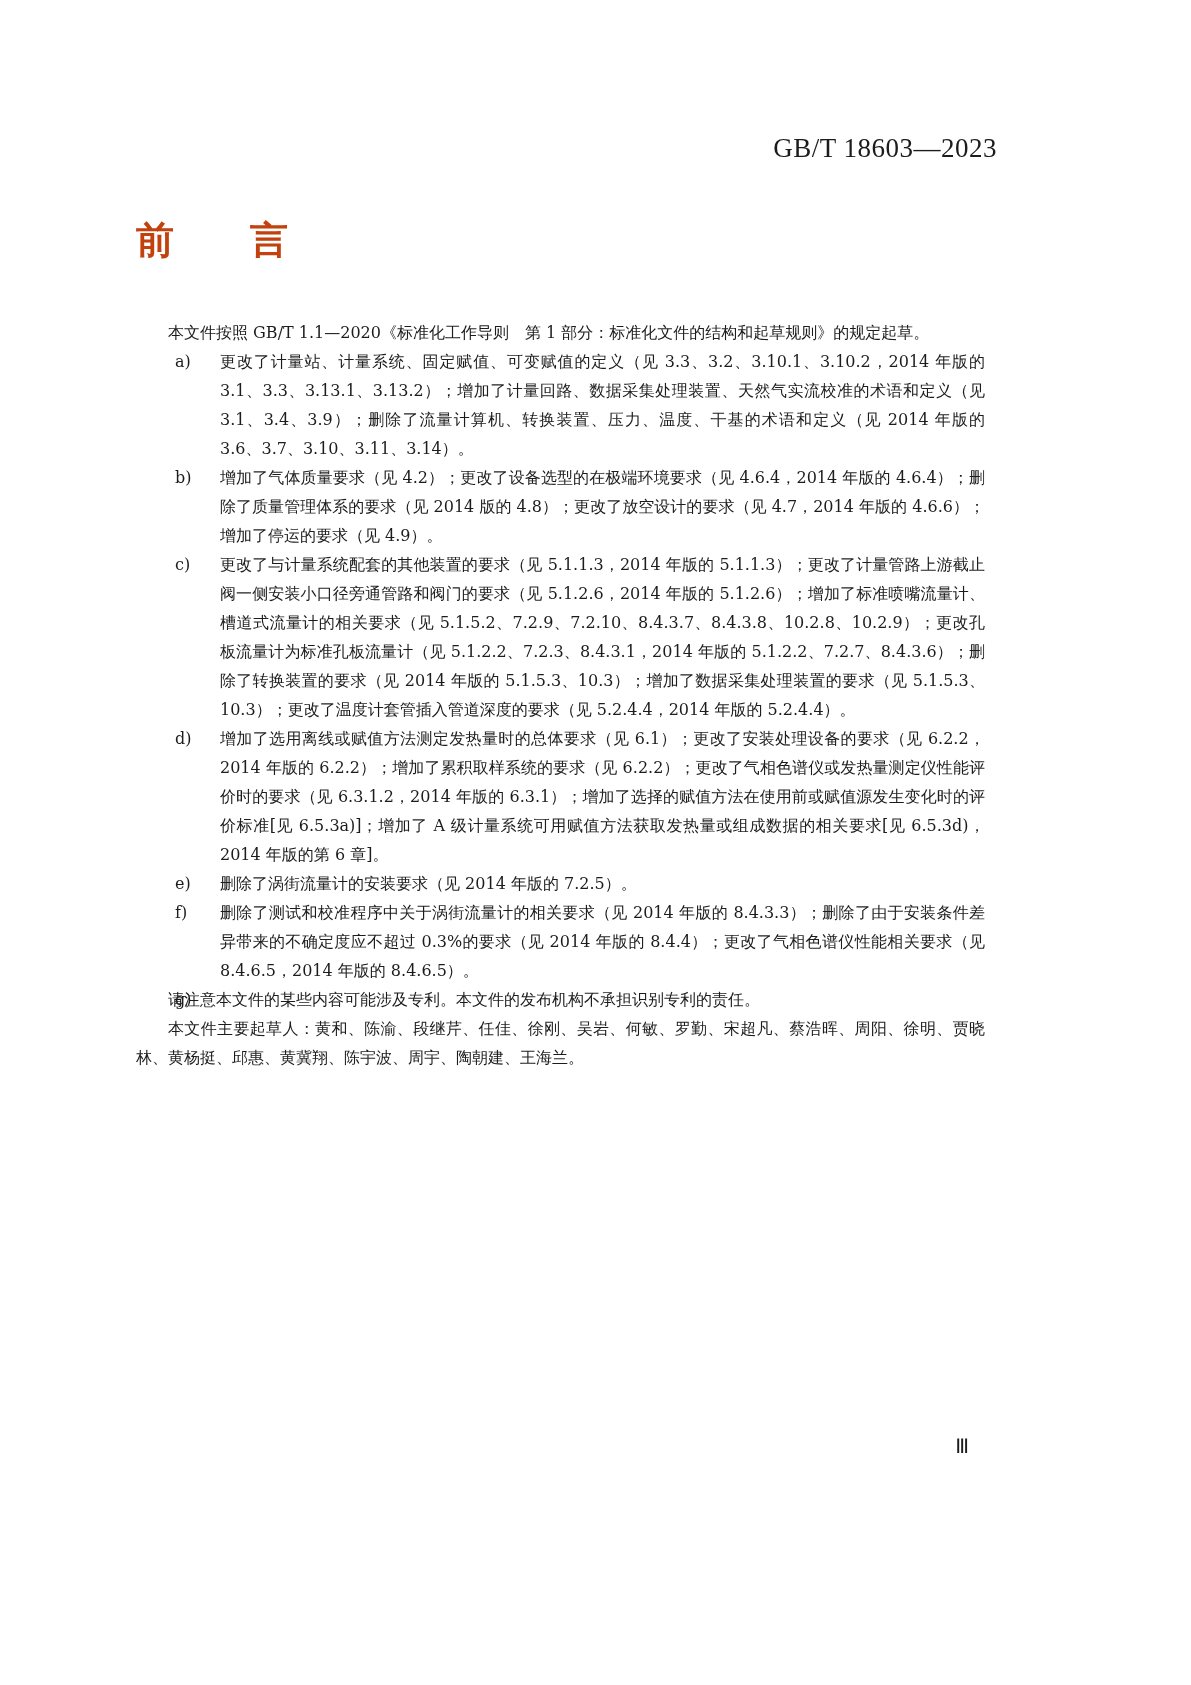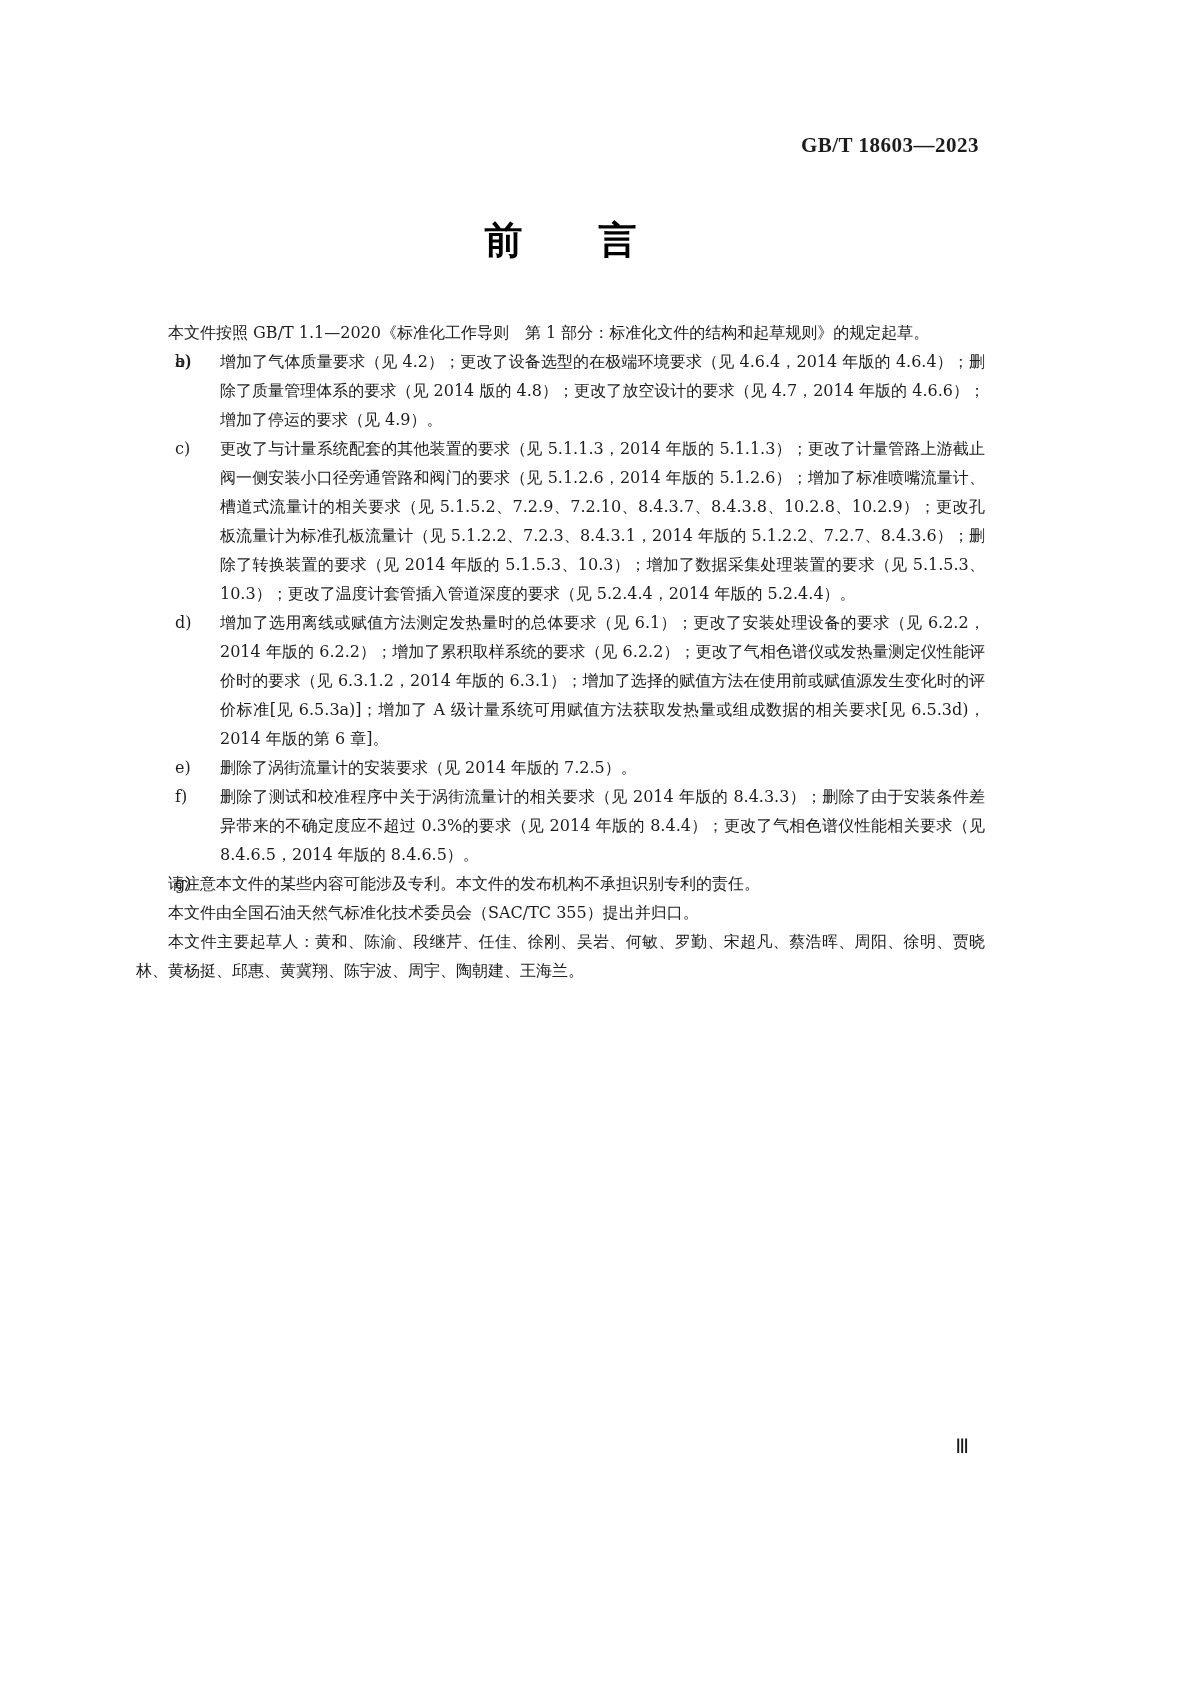--- a/index.html
+++ b/index.html
@@ -12,36 +12,35 @@
     width: 1191px;
     height: 1685px;
     background: #ffffff;
     color: #1c1c1c;
     font-family: "DejaVu Serif", "Liberation Serif", serif;
     overflow: hidden;
   }
   .doc-number {
     position: absolute;
     top: 133px;
-    right: 212px;
-    font-size: 21px;
-    font-weight: 700;
+    right: 194px;
+    font-size: 27px;
+    font-weight: 400;
     letter-spacing: 0.5px;
     font-family: "Liberation Serif", serif;
   }
   .title {
     position: absolute;
     top: 215px;
     left: 136px;
     width: 849px;
     margin: 0;
-    text-align: center;
     font-size: 38px;
     font-weight: 700;
-    color: #000000;
+    color: #c2410c;
     font-family: "DejaVu Sans", "Liberation Sans", sans-serif;
   }
   .body-content {
     position: absolute;
     top: 318px;
     left: 136px;
     width: 849px;
     font-size: 16px;
     line-height: 29px;
     text-align: justify;
@@ -77,20 +76,21 @@
 
   <h1 class="title">前　　言</h1>
 
   <div class="body-content">
 
     <p class="para">本文件按照 GB/T 1.1—2020《标准化工作导则　第 1 部分：标准化文件的结构和起草规则》的规定起草。</p>
 
 
     <div class="change-item">
       <span class="change-label">a)</span>
+      <span class="change-text">更改了计量站、计量系统、固定赋值、可变赋值的定义（见 3.3、3.2、3.10.1、3.10.2，2014 年版的 3.1、3.3、3.13.1、3.13.2）；增加了计量回路、数据采集处理装置、天然气实流校准的术语和定义（见 3.1、3.4、3.9）；删除了流量计算机、转换装置、压力、温度、干基的术语和定义（见 2014 年版的 3.6、3.7、3.10、3.11、3.14）。</span>
     </div>
 
     <div class="change-item">
       <span class="change-label">b)</span>
       <span class="change-text">增加了气体质量要求（见 4.2）；更改了设备选型的在极端环境要求（见 4.6.4，2014 年版的 4.6.4）；删除了质量管理体系的要求（见 2014 版的 4.8）；更改了放空设计的要求（见 4.7，2014 年版的 4.6.6）；增加了停运的要求（见 4.9）。</span>
     </div>
 
     <div class="change-item">
       <span class="change-label">c)</span>
       <span class="change-text">更改了与计量系统配套的其他装置的要求（见 5.1.1.3，2014 年版的 5.1.1.3）；更改了计量管路上游截止阀一侧安装小口径旁通管路和阀门的要求（见 5.1.2.6，2014 年版的 5.1.2.6）；增加了标准喷嘴流量计、槽道式流量计的相关要求（见 5.1.5.2、7.2.9、7.2.10、8.4.3.7、8.4.3.8、10.2.8、10.2.9）；更改孔板流量计为标准孔板流量计（见 5.1.2.2、7.2.3、8.4.3.1，2014 年版的 5.1.2.2、7.2.7、8.4.3.6）；删除了转换装置的要求（见 2014 年版的 5.1.5.3、10.3）；增加了数据采集处理装置的要求（见 5.1.5.3、10.3）；更改了温度计套管插入管道深度的要求（见 5.2.4.4，2014 年版的 5.2.4.4）。</span>
@@ -110,21 +110,20 @@
       <span class="change-label">f)</span>
       <span class="change-text">删除了测试和校准程序中关于涡街流量计的相关要求（见 2014 年版的 8.4.3.3）；删除了由于安装条件差异带来的不确定度应不超过 0.3%的要求（见 2014 年版的 8.4.4）；更改了气相色谱仪性能相关要求（见 8.4.6.5，2014 年版的 8.4.6.5）。</span>
     </div>
 
     <div class="change-item">
       <span class="change-label">g)</span>
     </div>
 
     <p class="para">请注意本文件的某些内容可能涉及专利。本文件的发布机构不承担识别专利的责任。</p>
 
-    <p class="para">本文件由全国石油天然气标准化技术委员会（SAC/TC 355）提出并归口。</p>
 
 
     <p class="para">本文件主要起草人：黄和、陈渝、段继芹、任佳、徐刚、吴岩、何敏、罗勤、宋超凡、蔡浩晖、周阳、徐明、贾晓林、黄杨挺、邱惠、黄冀翔、陈宇波、周宇、陶朝建、王海兰。</p>
 
 
   </div>
 
   <div class="page-number">Ⅲ</div>
 
 </div>

